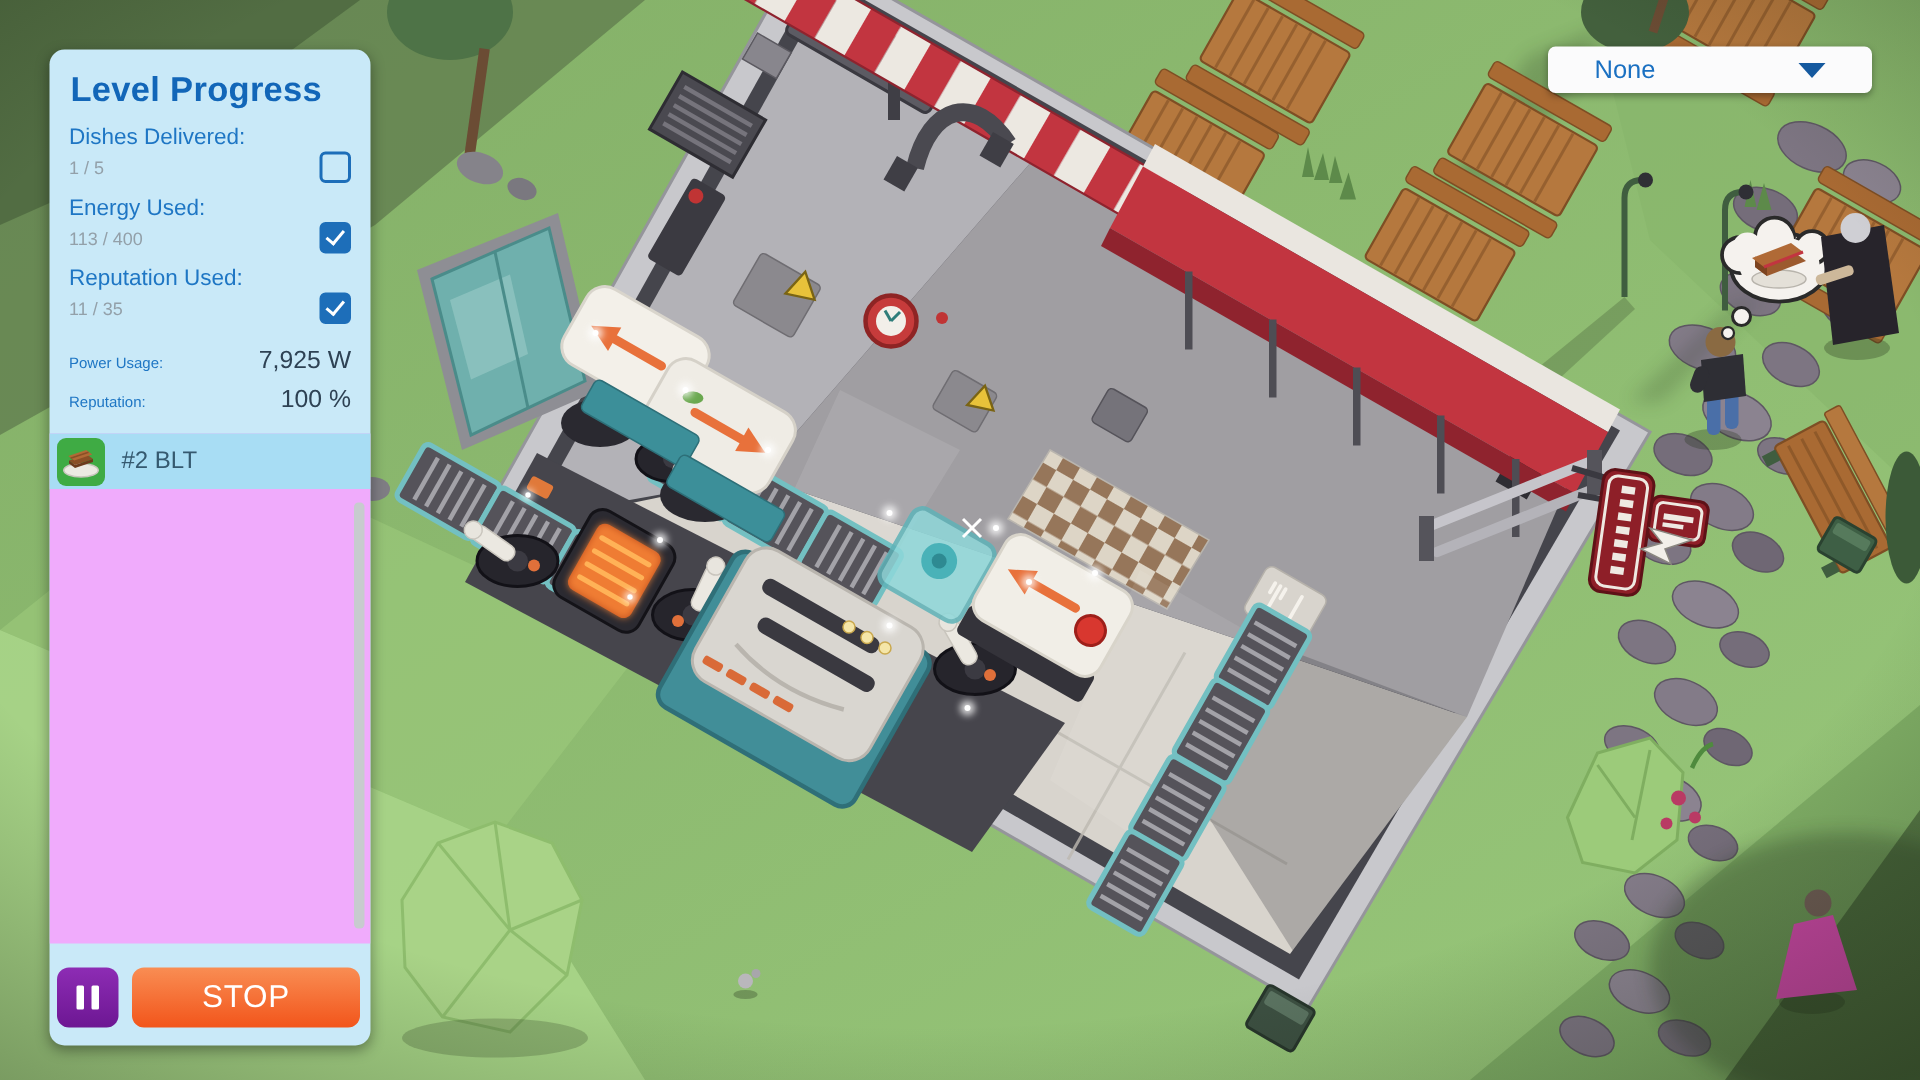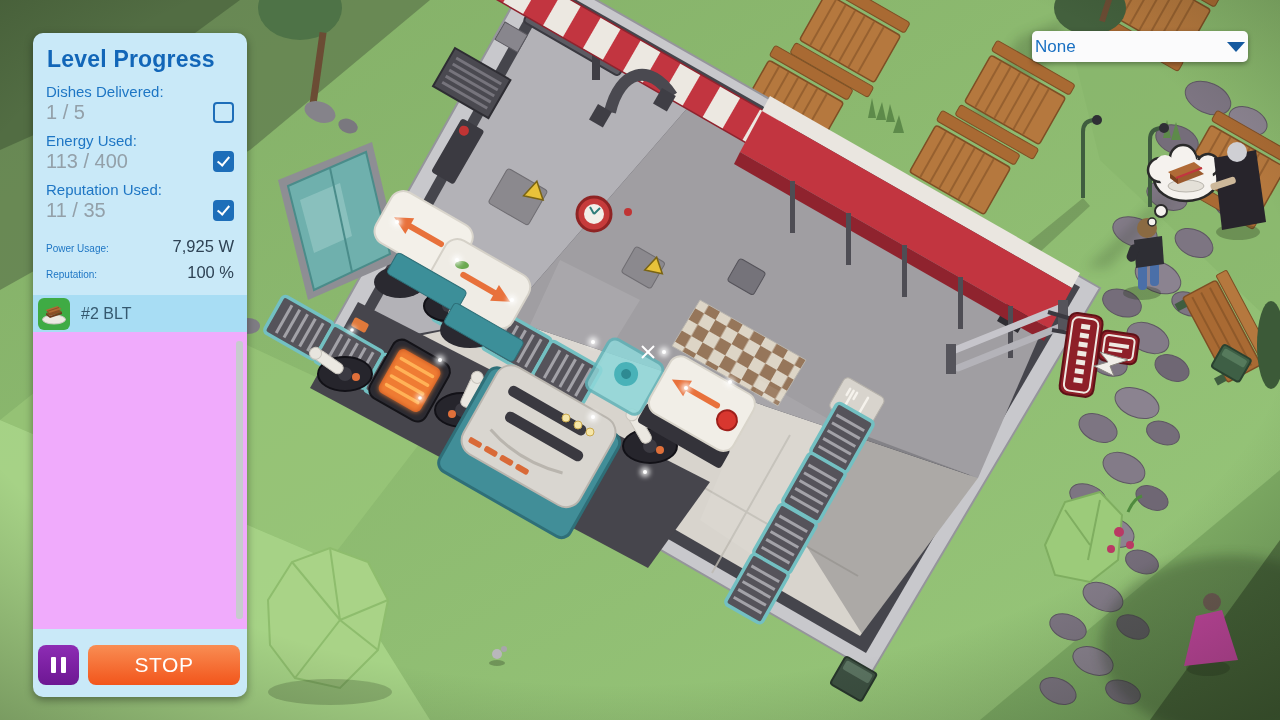--- a/index.html
+++ b/index.html
@@ -8,21 +8,21 @@
   .scene{position:absolute;left:0;top:0;width:1280px;height:720px;display:block;}
 
   
   .panel{position:absolute;left:33px;top:33px;width:214px;height:664px;
          background:#c9e9f8;border-radius:10px;box-shadow:0 3px 9px rgba(0,0,0,.38);
          display:flex;flex-direction:column;overflow:hidden;}
   .panel-title{margin:13px 14px 2px;font-size:23px;font-weight:700;color:#1266b8;letter-spacing:.2px;}
   .obj{padding:0 13px;}
   .obj-label{font-size:15px;color:#1e76c4;margin-top:8px;}
   .obj-row{display:flex;justify-content:space-between;align-items:center;margin-top:1px;}
-  .obj-value{font-size:20px;color:#93a0a9;}
+  .obj-value{font-size:12px;color:#93a0a9;}
   .checkbox{width:21px;height:21px;border:2.5px solid #1d6eb9;border-radius:4px;
             box-sizing:border-box;position:relative;background:transparent;}
   .checkbox.checked{background:#1d6eb9;}
   .checkbox.checked::after{content:"";position:absolute;left:5px;top:1px;width:5px;height:10px;
             border:solid #fff;border-width:0 2.5px 2.5px 0;transform:rotate(40deg);}
   .stats{margin-top:8px;padding:0 13px;}
   .stat-row{display:flex;justify-content:space-between;align-items:baseline;margin-top:7px;}
   .stat-label{font-size:10px;color:#1e76c4;}
   .stat-value{font-size:16.5px;color:#2e4254;}
   .order-list{margin-top:13px;flex:1;background:#f0abfc;position:relative;}
@@ -36,21 +36,21 @@
              background:linear-gradient(#8d2cb4,#6d1793);
              display:flex;gap:5px;align-items:center;justify-content:center;}
   .pause-bar{width:5px;height:16px;background:#fff;border-radius:1px;}
   .stop-btn{flex:1;height:40px;border-radius:8px;border:none;cursor:pointer;color:#fff;
             background:linear-gradient(#f98d53,#f2551b);
             font-size:21px;font-weight:500;letter-spacing:.5px;font-family:"Liberation Sans",sans-serif;}
 
   
   .dropdown{position:absolute;left:1032px;top:31px;width:216px;height:31px;background:#fbfbfc;
             border-radius:5px;box-shadow:0 2px 5px rgba(0,0,0,.35);box-sizing:border-box;
-            display:flex;align-items:center;justify-content:space-between;padding:0 3px;cursor:pointer;}
+            display:flex;align-items:center;justify-content:space-between;padding:0 31px;cursor:pointer;}
   .dropdown-text{color:#1a70c2;font-size:17px;}
   .caret{width:0;height:0;border-left:9px solid transparent;border-right:9px solid transparent;
          border-top:10px solid #15599f;}
 </style>
 </head>
 <body>
 
 <div class="stage">
 
   <svg class="scene" viewBox="0 0 1280 720">

